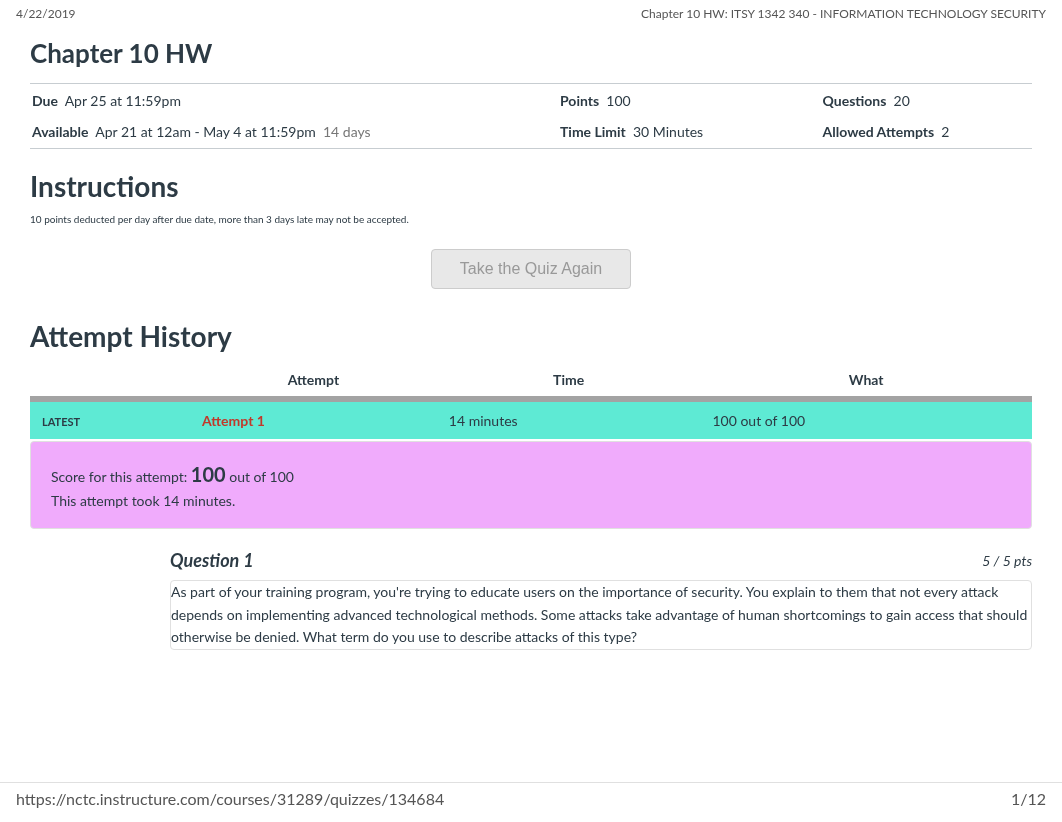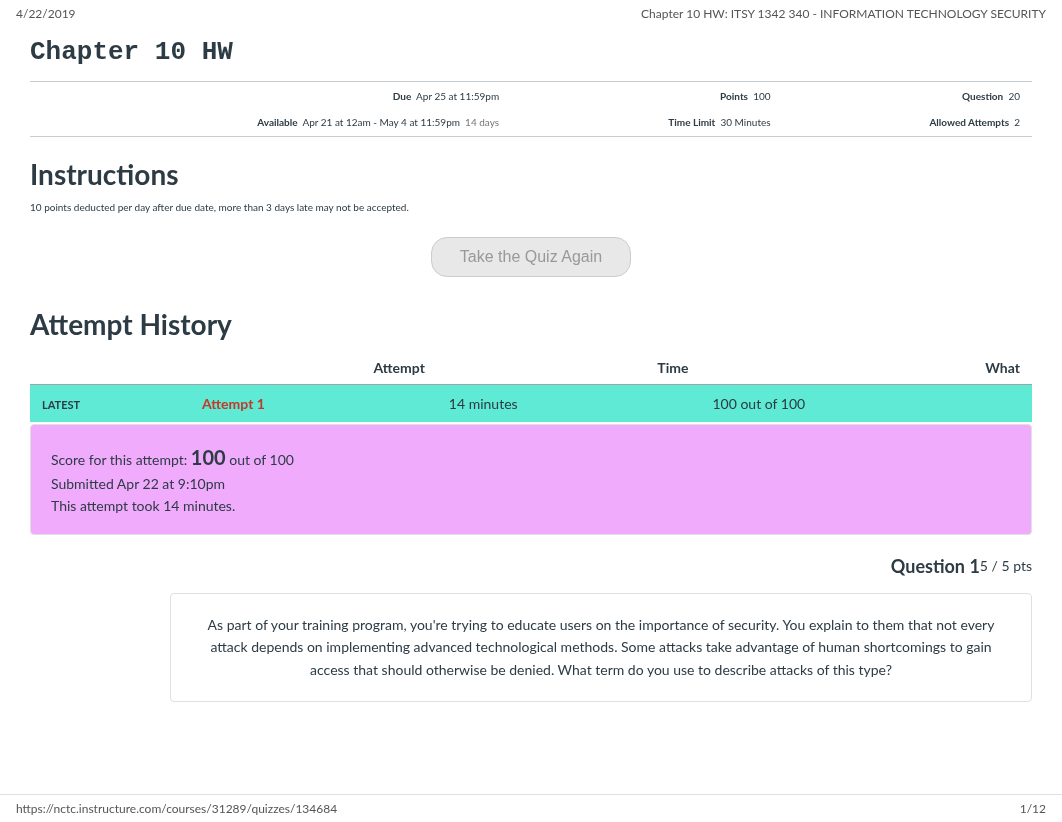--- a/index.html
+++ b/index.html
@@ -19,33 +19,31 @@
     }
     #main-content {
       padding: 10px 30px 30px 30px;
       max-width: 1062px;
     }
     .page-title {
       font-size: 26px;
       font-weight: bold;
       margin-bottom: 14px;
       color: #2d3b45;
-      font-family: Liberation Mono, monospace;
     }
     .quiz-info-table {
       width: 100%;
       border-top: 1px solid #c7cdd1;
       border-bottom: 1px solid #c7cdd1;
       margin-bottom: 20px;
     }
     .quiz-info-table td {
       padding: 6px 10px 6px 0;
-      font-size: 10px;
+      font-size: 14px;
       vertical-align: top;
-      text-align: right;
     }
     .quiz-info-label {
       font-weight: bold;
     }
     .section-title {
       font-size: 28px;
       font-weight: bold;
       margin: 18px 0 10px 0;
       color: #2d3b45;
     }
@@ -55,39 +53,39 @@
       margin-bottom: 24px;
     }
     .take-quiz-btn-wrapper {
       text-align: center;
       margin: 20px 0 30px 0;
     }
     .take-quiz-btn {
       background: #e8e8e8;
       color: #999;
       border: 1px solid #ccc;
-      border-radius: 16px;
+      border-radius: 4px;
       padding: 10px 28px;
       font-size: 16px;
       cursor: not-allowed;
     }
     .attempt-history-section {
       margin-top: 10px;
     }
     .attempt-table {
       width: 100%;
       border-collapse: collapse;
       margin-top: 10px;
     }
     .attempt-table th {
-      text-align: right;
+      text-align: center;
       padding: 8px 12px;
       font-weight: bold;
       font-size: 14px;
-      border-bottom: 1px solid #a3a3a3;
+      border-bottom: 6px solid #a3a3a3;
     }
     .attempt-table td {
       padding: 10px 12px;
       font-size: 14px;
       vertical-align: middle;
     }
     .attempt-row-latest td {
       background: #5eead4;
     }
     .latest-badge {
@@ -117,55 +115,55 @@
     .attempt-score-bold {
       font-weight: bold;
       font-size: 20px;
     }
     .question-section {
       margin-left: 140px;
       margin-top: 10px;
     }
     .question-header {
       display: flex;
-      justify-content: flex-end;
+      justify-content: space-between;
       align-items: center;
-      margin-bottom: 16px;
+      margin-bottom: 9px;
+      font-style: italic;
     }
     .question-title {
       font-size: 18px;
       font-weight: bold;
       color: #2d3b45;
     }
     .question-pts {
       font-size: 14px;
       color: #2d3b45;
     }
     .question-body-box {
       background: #fff;
       border: 1px solid #e0e0e0;
       border-radius: 4px;
-      padding: 20px;
+      padding: 0;
       font-size: 14px;
       line-height: 1.6;
       color: #2d3b45;
-      text-align: center;
     }
     #bottom-bar {
       position: fixed;
-      bottom: 0;
+      bottom: 8px;
       left: 0;
       width: 100%;
       background: #fff;
       border-top: 1px solid #e0e0e0;
       display: flex;
       justify-content: space-between;
       align-items: flex-start;
       padding: 6px 16px;
-      font-size: 12px;
+      font-size: 16px;
       color: #555;
     }
   </style>
 </head>
 <body>
 
 <div id="top-bar">
   <span>4/22/2019</span>
   <span>Chapter 10 HW: ITSY 1342 340 - INFORMATION TECHNOLOGY SECURITY</span>
 </div>
@@ -179,21 +177,21 @@
         <tr>
       <td>
         <span class="quiz-info-label">Due</span>
         &nbsp;<span>Apr 25 at 11:59pm</span>
       </td>
       <td style="padding-left:30px;">
         <span class="quiz-info-label">Points</span>
         &nbsp;<span>100</span>
       </td>
       <td style="padding-left:30px;">
-        <span class="quiz-info-label">Question</span>
+        <span class="quiz-info-label">Questions</span>
         &nbsp;<span>20</span>
       </td>
     </tr>
     <tr>
       <td>
         <span class="quiz-info-label">Available</span>
         &nbsp;<span>Apr 21 at 12am - May 4 at 11:59pm</span>
         &nbsp;<span style="color:#777;">14 days</span>
       </td>
       <td style="padding-left:30px;">
@@ -238,21 +236,20 @@
           <td>14 minutes</td>
           <td>100 out of 100</td>
         </tr>
       </tbody>
     </table>
 
     <div class="attempt-detail-box">
       <p>
         <span>Score for this attempt: </span><span class="attempt-score-bold">100</span><span> out of 100</span>
       </p>
-      <p>Submitted Apr 22 at 9:10pm</p>
       <p>This attempt took 14 minutes.</p>
     </div>
 
     <div class="question-section">
       <div class="question-header">
         <span class="question-title">Question 1</span>
         <span class="question-pts">5 / 5 pts</span>
       </div>
       <div class="question-body-box">
         <p>As part of your training program, you're trying to educate users on the importance of security. You explain to them that not every attack depends on implementing advanced technological methods. Some attacks take advantage of human shortcomings to gain access that should otherwise be denied. What term do you use to describe attacks of this type?</p>

